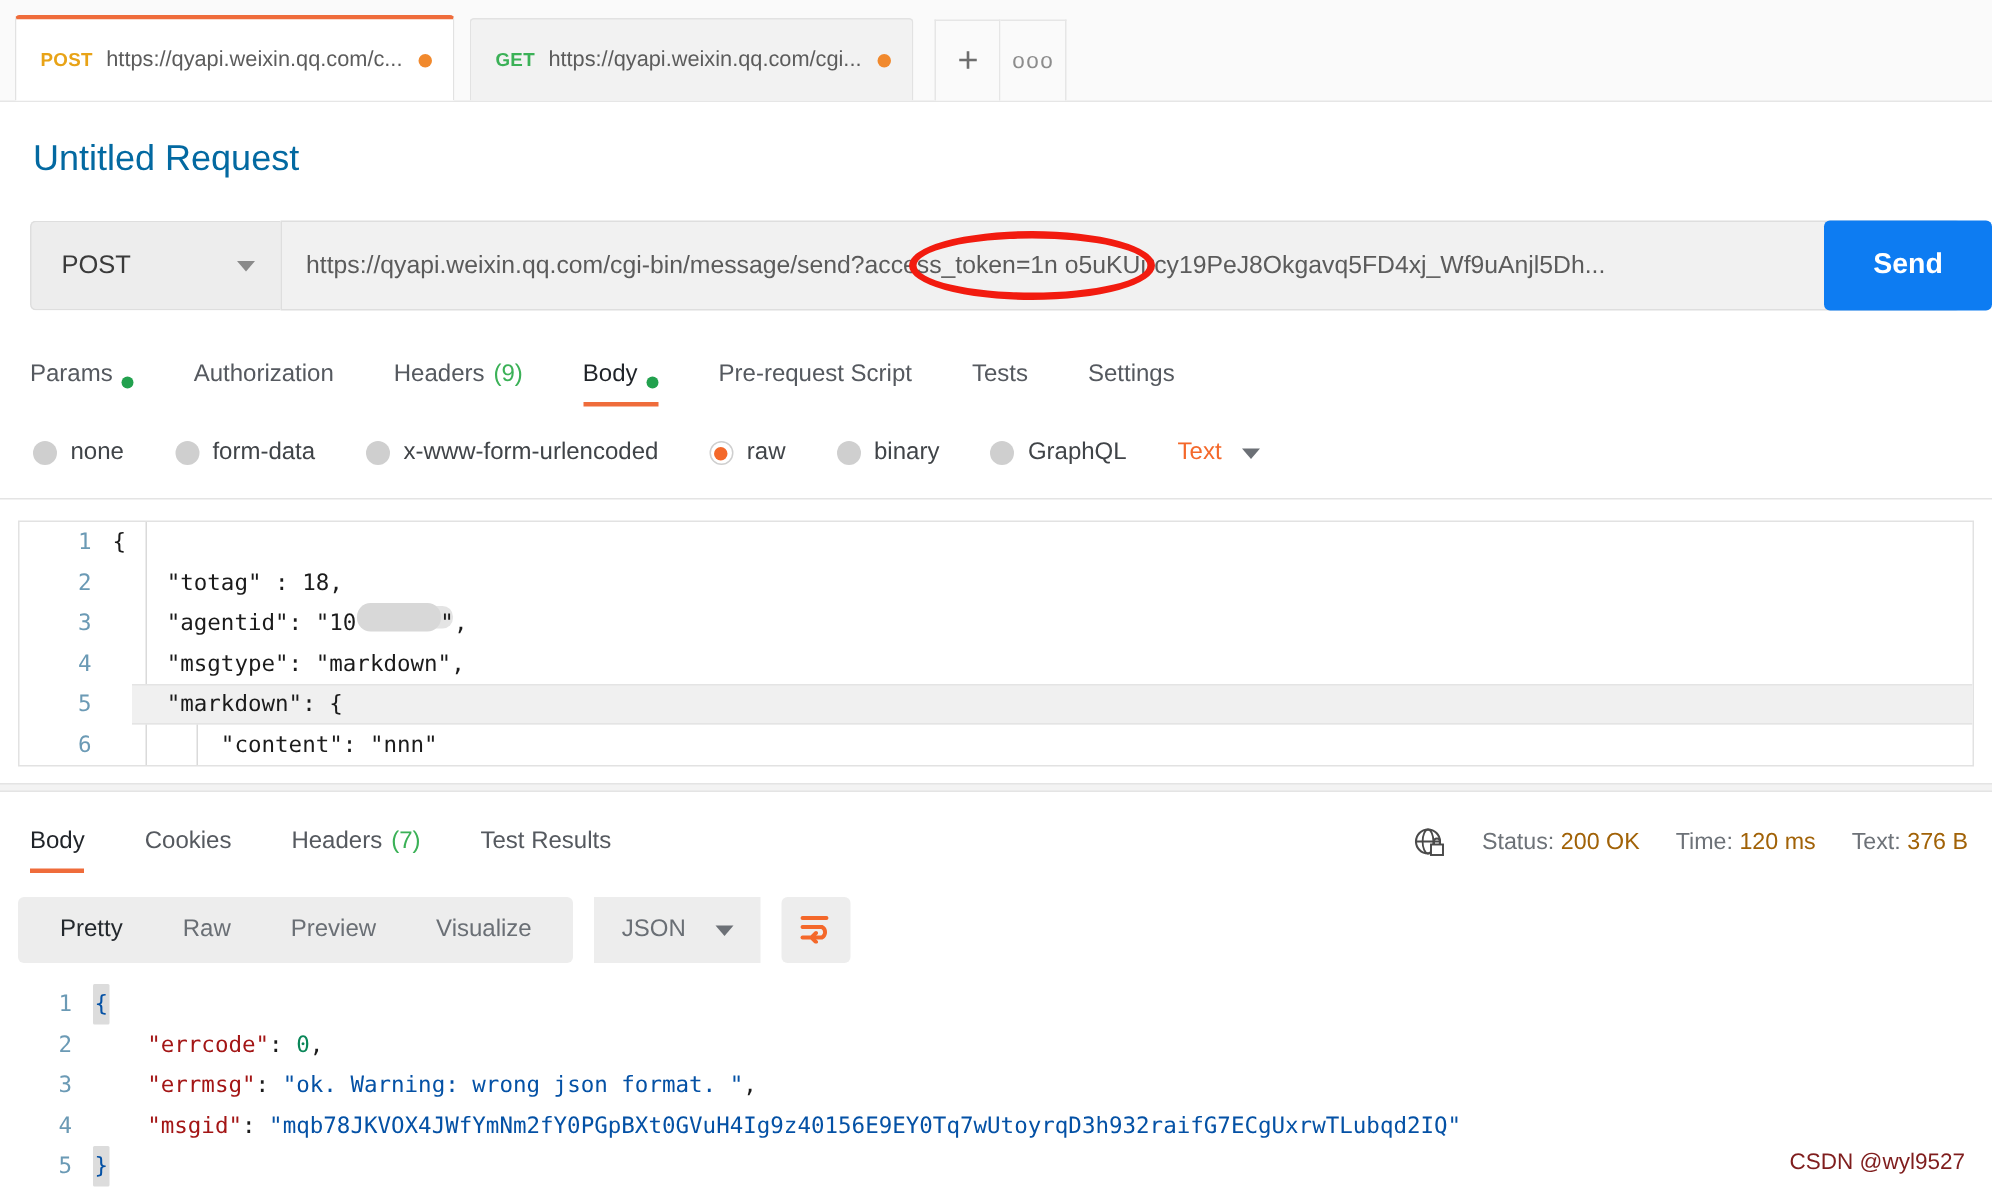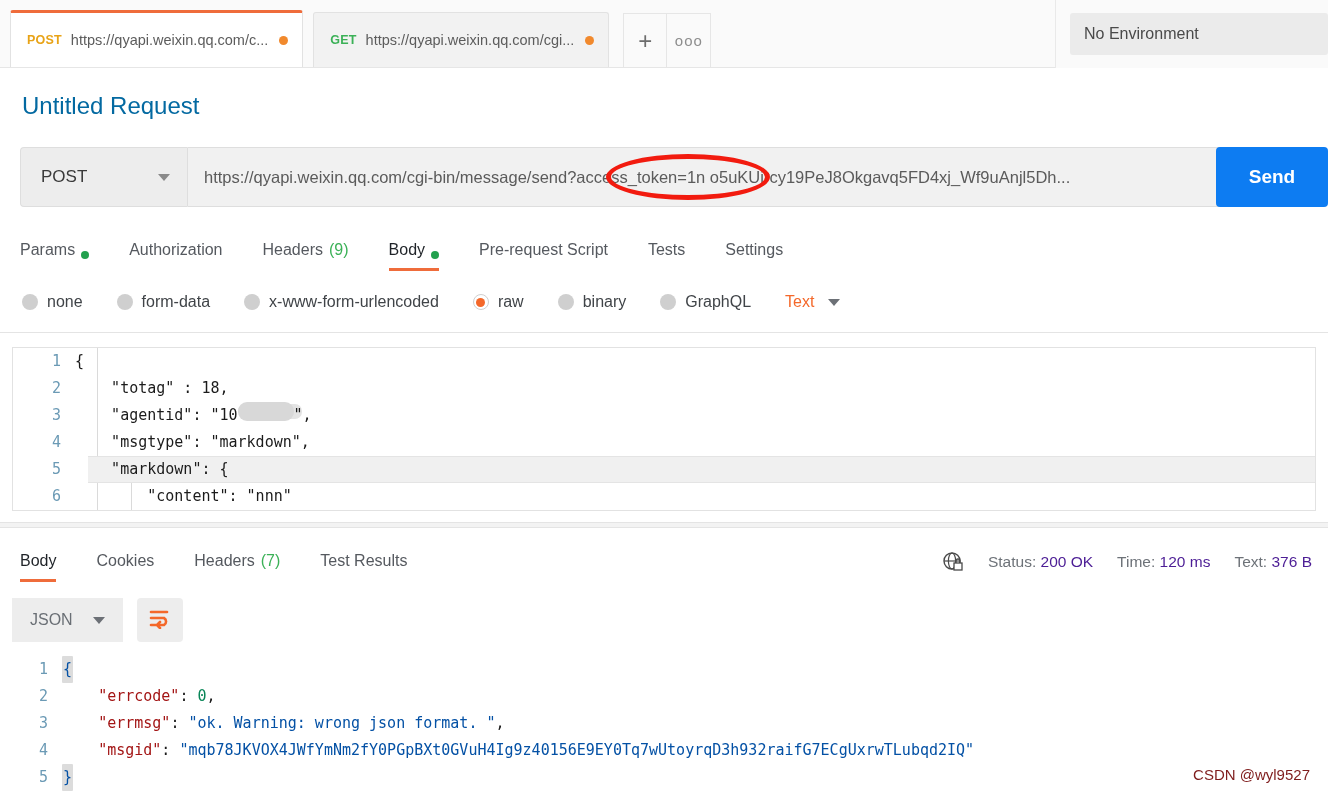--- a/index.html
+++ b/index.html
@@ -237,21 +237,21 @@
   .resp-head {
     display: flex; align-items: flex-end;
     height: 44px; margin: 10px 0 0 0; padding-left: 6px;
     position: relative;
   }
   .resp-meta {
     position: absolute; right: 16px; bottom: 9px;
     display: flex; align-items: center; gap: 24px;
     font-size: 15.5px; color: #6d7278;
   }
-  .meta-val { color: #4c1d95; }
+  .meta-val { color: #a16207; }
   .globe-lock { display: flex; align-items: center; }
 
   .resp-toolbar {
     display: flex; align-items: center; gap: 14px;
     margin: 16px 0 0 12px;
   }
   .seg {
     background: #ededed; border-radius: 4px; height: 44px;
     display: flex; align-items: center; padding: 0 8px;
   }
@@ -293,23 +293,20 @@
       <span class="tab-url">https://qyapi.weixin.qq.com/cgi...</span>
       <span class="tab-dot"></span>
     </div>
 
     <div class="tab-actions">
       <div class="tab-btn plus">+</div>
       <div class="tab-btn more">ooo</div>
     </div>
   </div>
 
-  <div class="env-area">
-    <div class="env-select">No Environment</div>
-  </div>
 </div>
 
 <div class="req-title">Untitled Request</div>
 
 <div class="urlbar">
   <div class="method-box">
     <span>POST</span>
     <span class="caret"></span>
   </div>
   <div class="url-box">
@@ -452,20 +449,26 @@
       <span class="meta-val">120 ms</span>
     </span>
     <span>
       <span>Text:</span>
       <span class="meta-val">376 B</span>
     </span>
   </div>
 </div>
 
 <div class="resp-toolbar">
+  <div class="seg">
+    <span class="seg-item active">Pretty</span>
+    <span class="seg-item">Raw</span>
+    <span class="seg-item">Preview</span>
+    <span class="seg-item">Visualize</span>
+  </div>
   <div class="json-sel">
     <span>JSON</span>
     <span class="caret-o"></span>
   </div>
   <div class="wrap-btn">
     <span>
       <svg width="24" height="22" viewBox="0 0 24 22">
         <line x1="3" y1="5" x2="19" y2="5" stroke="#f4682a" stroke-width="2.6" stroke-linecap="round"></line>
         <path d="M3 11 h13 a4 4 0 0 1 0 7 h-6" fill="none" stroke="#f4682a" stroke-width="2.6" stroke-linecap="round"></path>
         <path d="M12 15 l-3 3 l3 3" fill="none" stroke="#f4682a" stroke-width="2.6" stroke-linecap="round" stroke-linejoin="round"></path>

